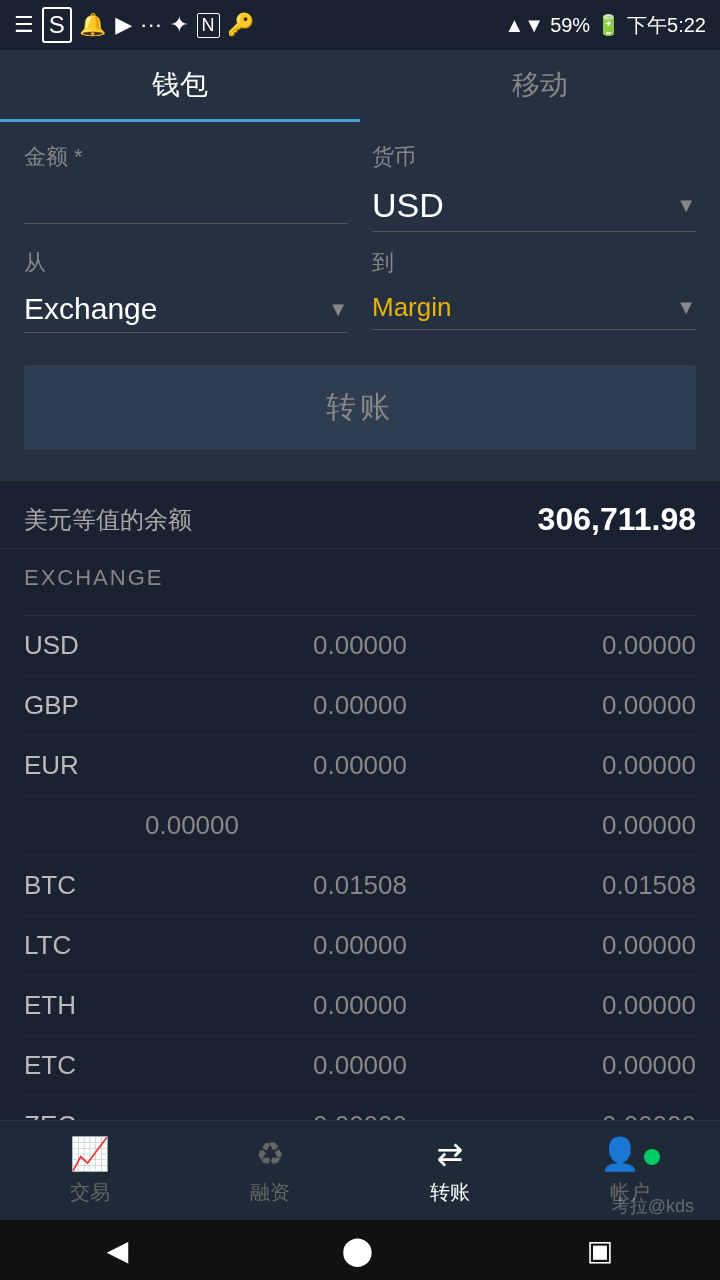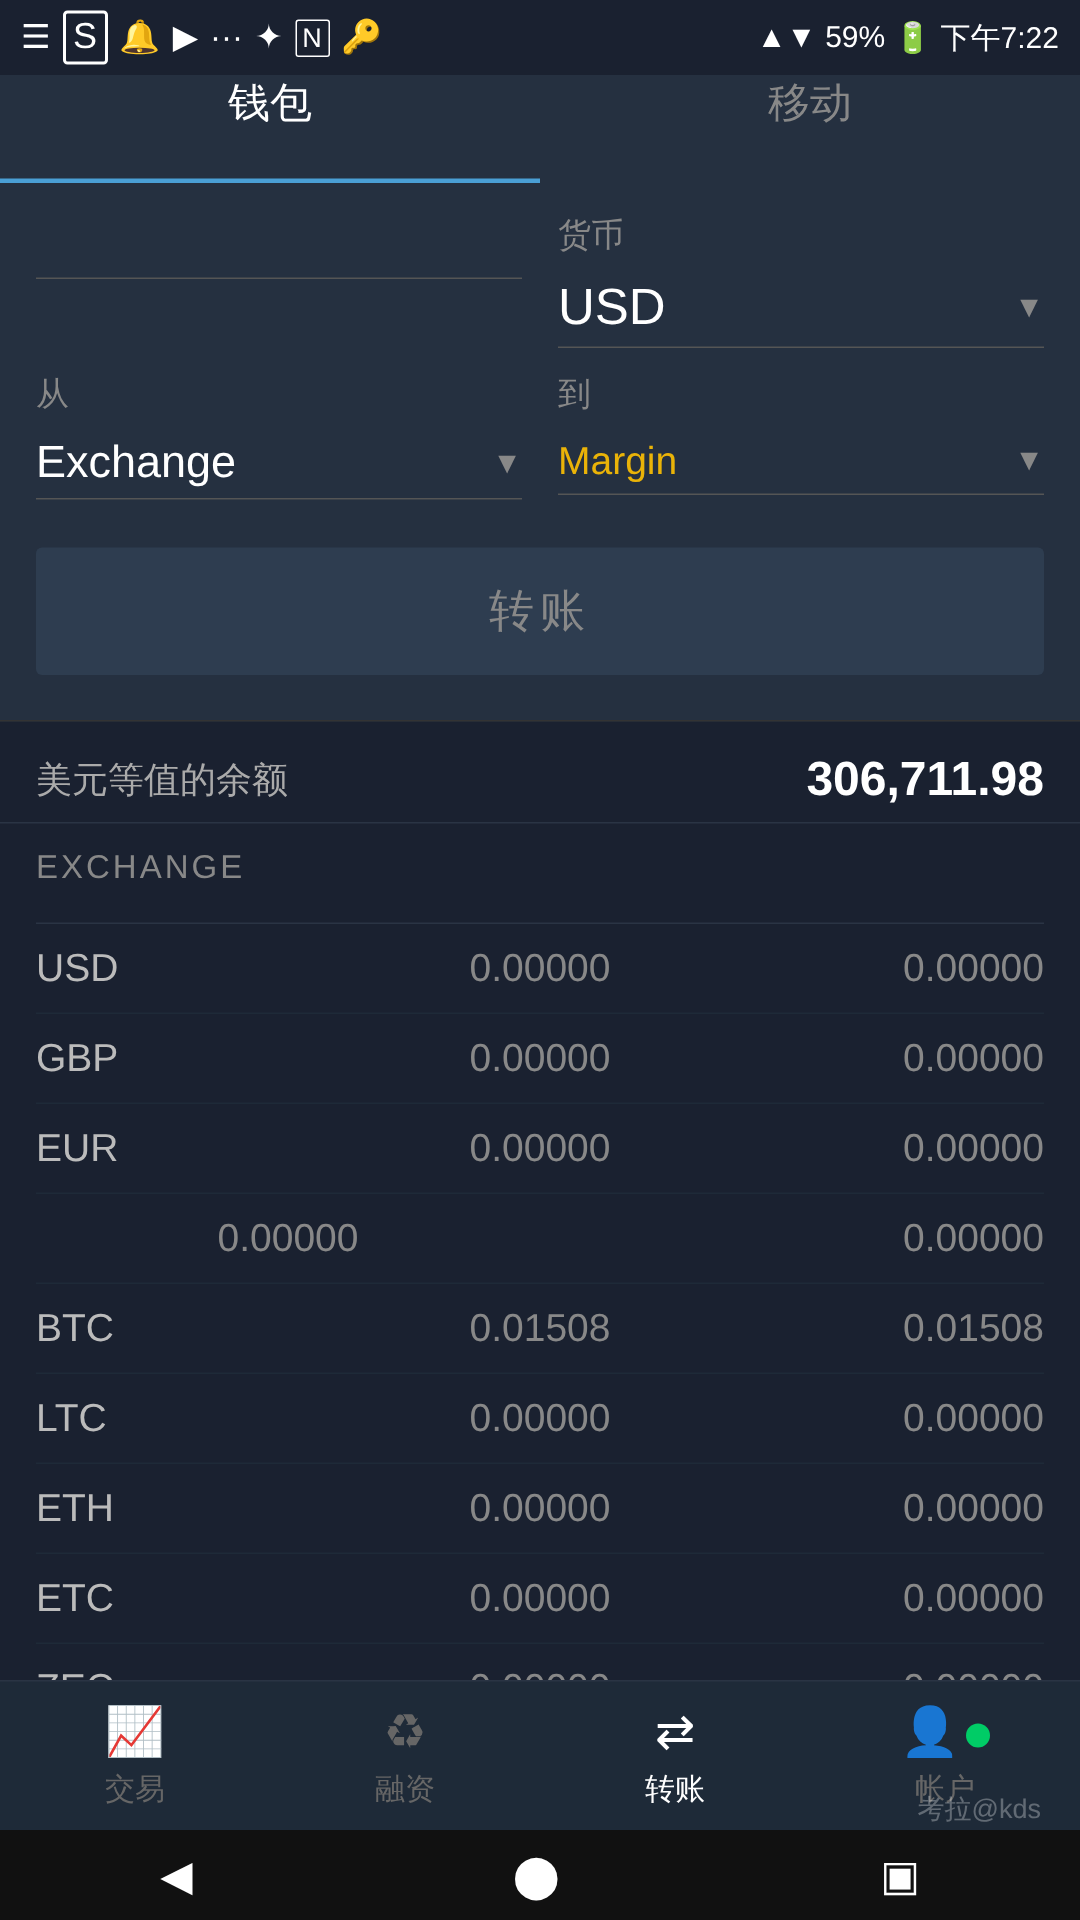--- a/index.html
+++ b/index.html
@@ -31,20 +31,21 @@
     
     .tab-bar {
       width: 720px;
       height: 72px;
       background: #253040;
       display: flex;
     }
     .tab-item {
       flex: 1;
       display: flex;
+      align-items: center;
       justify-content: center;
       font-size: 28px;
       color: #888;
       cursor: pointer;
       border-bottom: 3px solid transparent;
     }
     .tab-item.active {
       color: #fff;
       border-bottom: 3px solid #4a9fd5;
     }
@@ -243,37 +244,38 @@
     <span>▶</span>
     <span>···</span>
     <span>✦</span>
     <span style="font-size:18px;border:1px solid #fff;padding:1px 4px;border-radius:2px">N</span>
     <span>🔑</span>
   </div>
   <div class="status-right">
     <span>▲▼</span>
     <span>59%</span>
     <span>🔋</span>
-    <span>下午7:22</span>
+    <span>下午5:22</span>
   </div>
 </div>
 
 <div class="tab-bar">
   <div class="tab-item active">
     <span>钱包</span>
   </div>
   <div class="tab-item">
     <span>移动</span>
   </div>
 </div>
 
 <div class="form-section">
   <div class="form-row">
 
     <div class="form-group">
+      <span class="form-label">金额 *</span>
       <input class="form-input" type="text" value="" style="border-bottom: 1px solid rgb(85, 85, 85);">
     </div>
 
     <div class="form-group">
       <span class="form-label">货币</span>
       <div class="form-select">
         <span style="font-size:34px;color:#fff">USD</span>
         <span class="select-arrow">▼</span>
       </div>
     </div>

